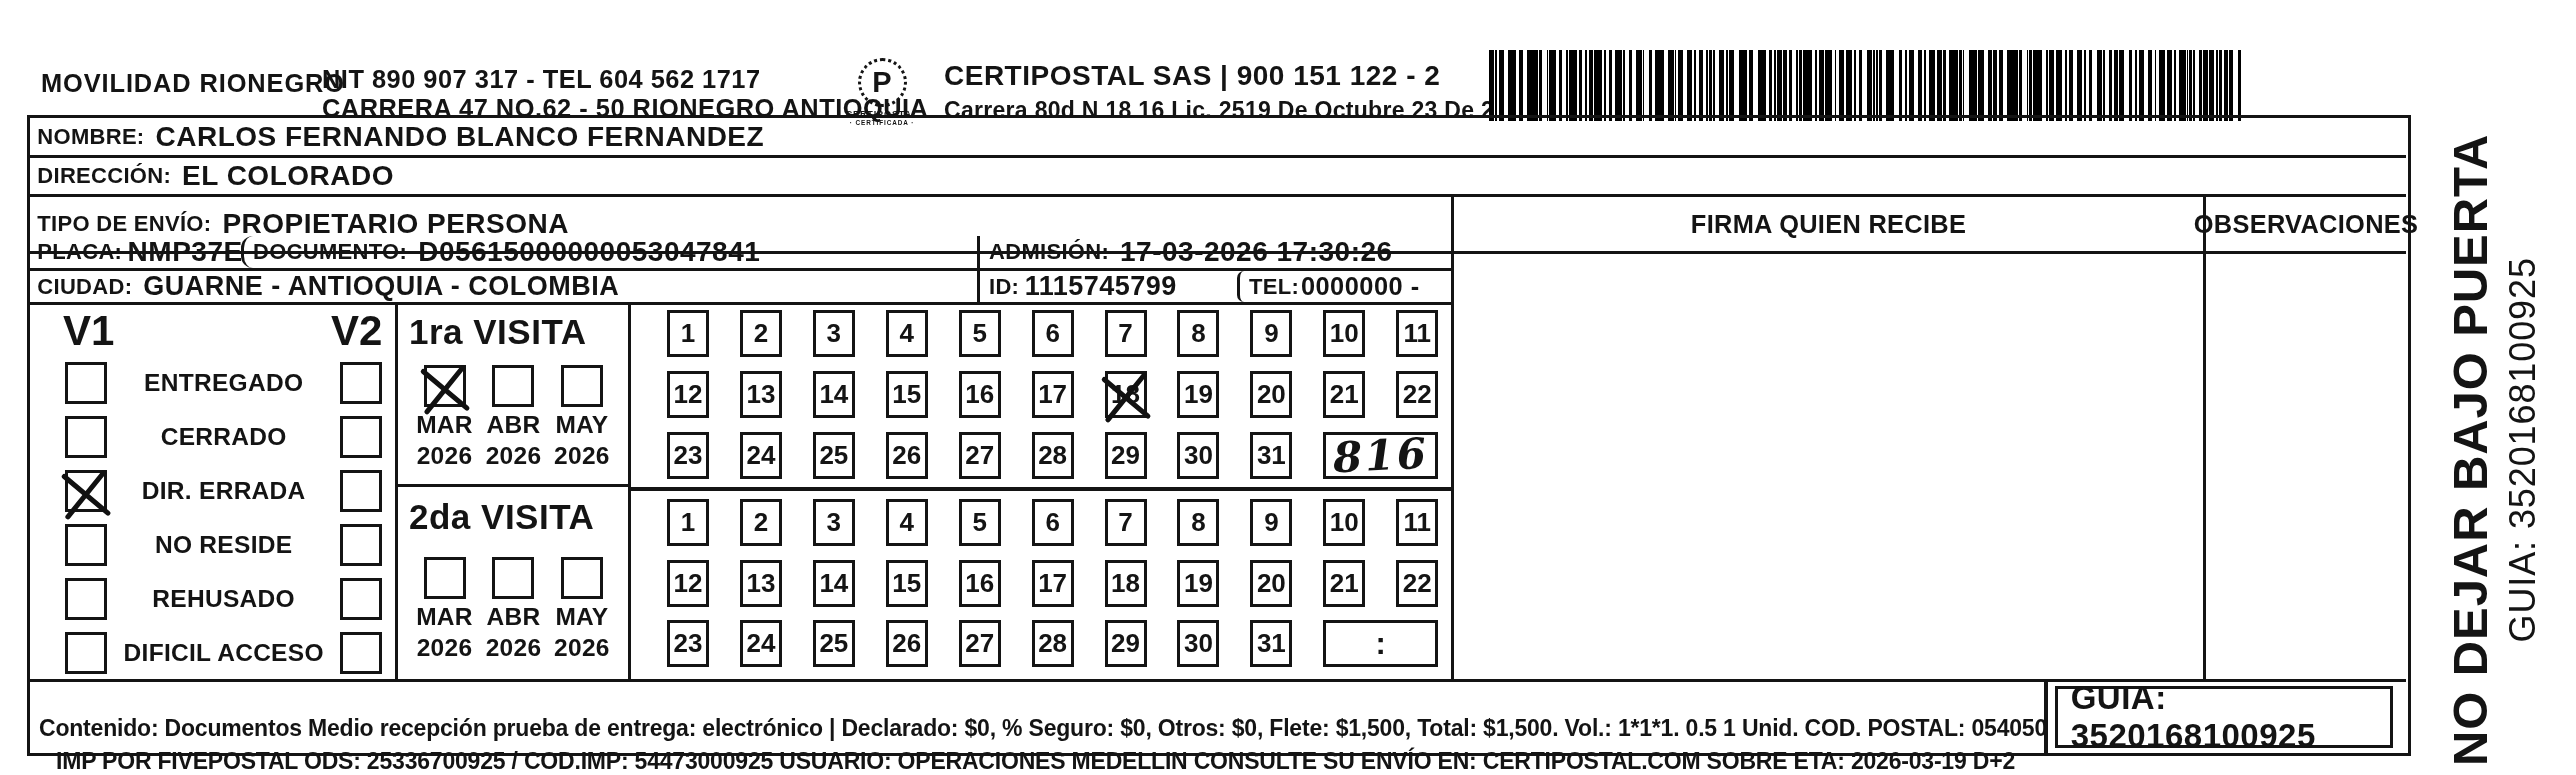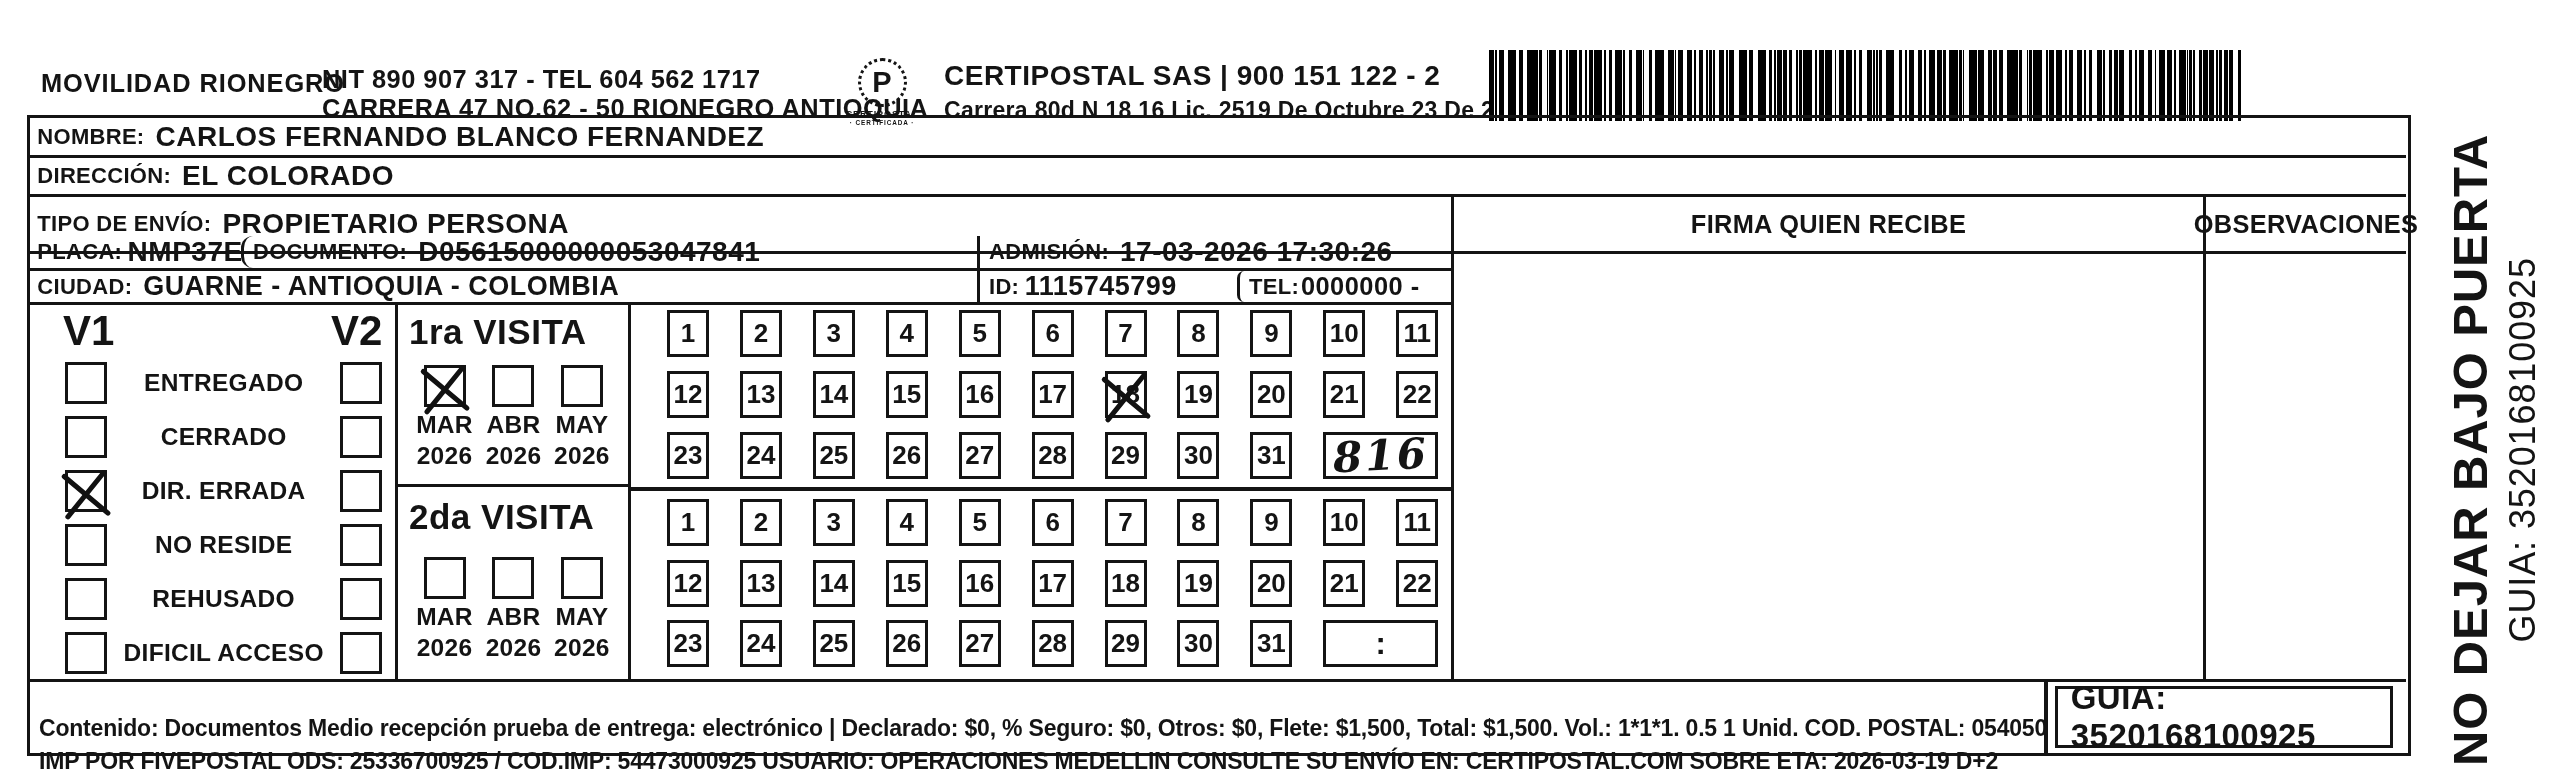--- a/index.html
+++ b/index.html
@@ -91,21 +91,21 @@
   .note-print { font-size:31px; font-weight:800; }
 
   
   .firma-cell  { left:1421px; top:118px; width:752px; height:443px; border-left:3.6px solid #141414; }
   .obs-cell    { left:2173px; top:118px; width:203px; height:443px; border-left:3.6px solid #141414; }
 
   
   .footer { left:0; top:561px; width:2376px; height:73px; border-top:3.6px solid #141414; }
   .footer-text { position:absolute; left:9px; top:5.4px; width:1993px;margin-top:28px; }
   .f1 { font-size:23px; font-weight:600; letter-spacing:-0.2px; white-space:nowrap; }
-  .f2 { font-size:23px; font-weight:700; margin-top:5.4px; letter-spacing:-0.2px; white-space:nowrap; }
+  .f2 { font-size:23px; font-weight:700; margin-top:5.4px; letter-spacing:-0.2px; white-space:nowrap;text-align:center; }
   .footer-div { left:2014px; top:0; height:73px; }
   .guia-box { position:absolute; left:2025px; top:3.6px; width:338px; height:62px;
               border:3.6px solid #141414; display:flex; align-items:center; padding-left:12.7px;
               font-size:33px; font-weight:600; letter-spacing:0.5px; }
 
   
   .side-note { left:2411px; top:129px; width:165px; height:641px;
                display:flex; align-items:center; justify-content:center; }
   .side-inner { transform:rotate(-90deg); text-align:center; white-space:nowrap; }
   .side-l1 { font-size:49px; font-weight:800; letter-spacing:0.9px; }

